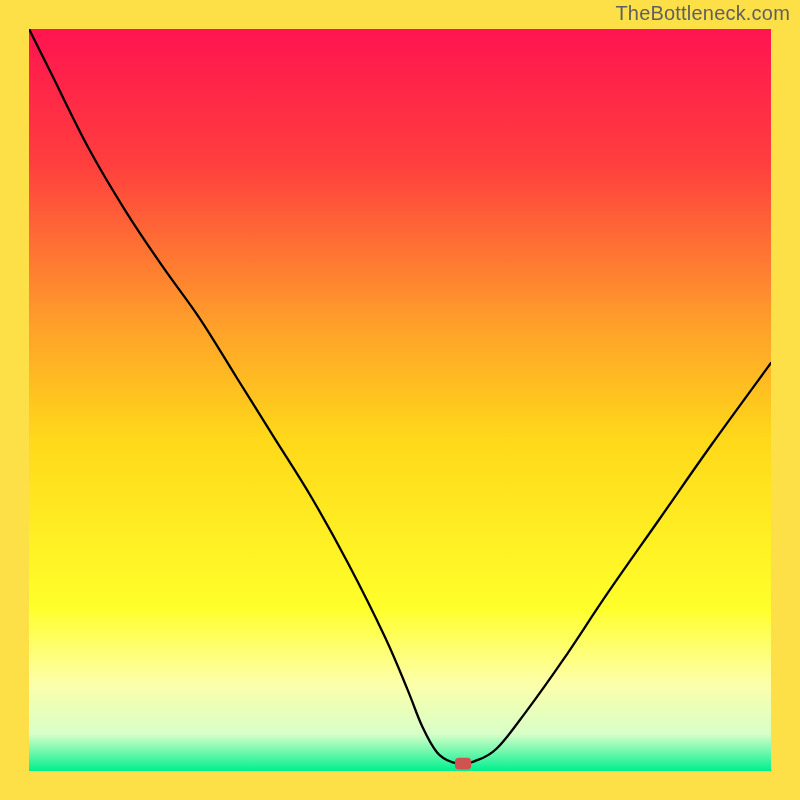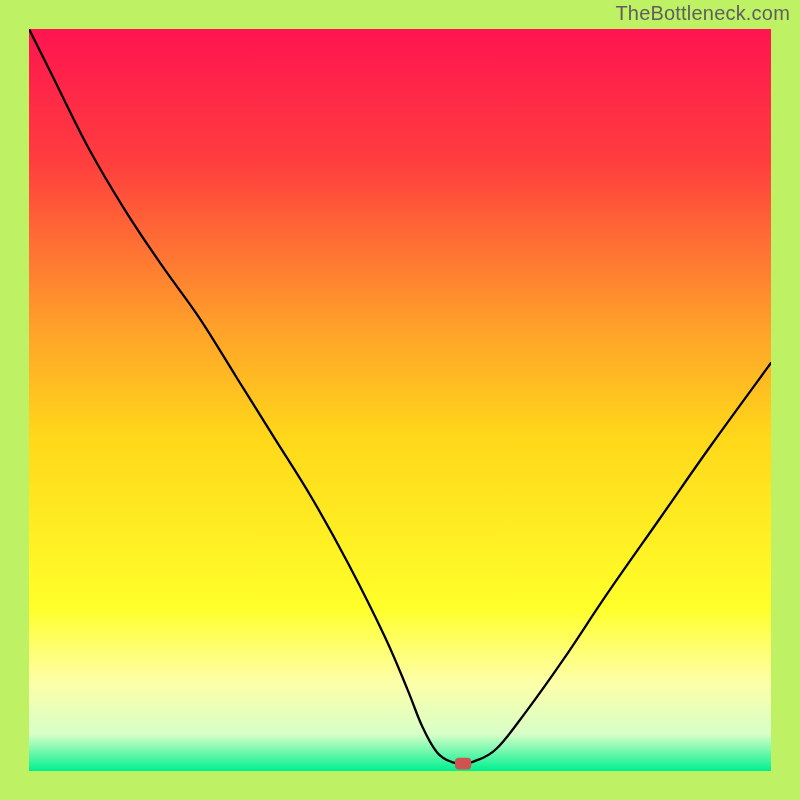--- a/index.html
+++ b/index.html
@@ -10,21 +10,21 @@
     background: #000;
     overflow: hidden;
     font-family: Arial, Helvetica, sans-serif;
   }
   .frame {
     position: absolute;
     left: 0;
     top: 0;
     width: 800px;
     height: 800px;
-    background: #bef264;
+    background: #fde047;
   }
   .attribution {
     position: absolute;
     top: 2px;
     right: 10px;
     color: #5f5f5f;
     font-size: 20px;
     letter-spacing: 0.2px;
   }
   .plot {

